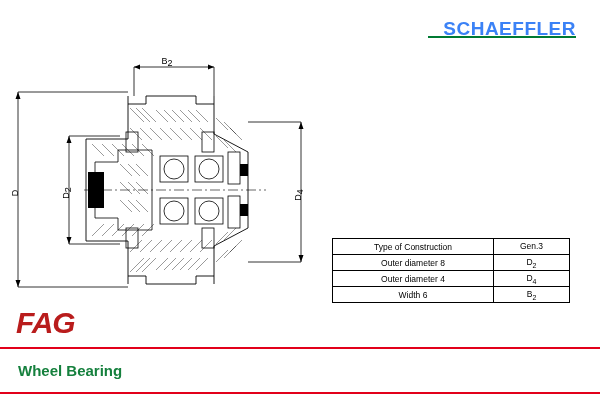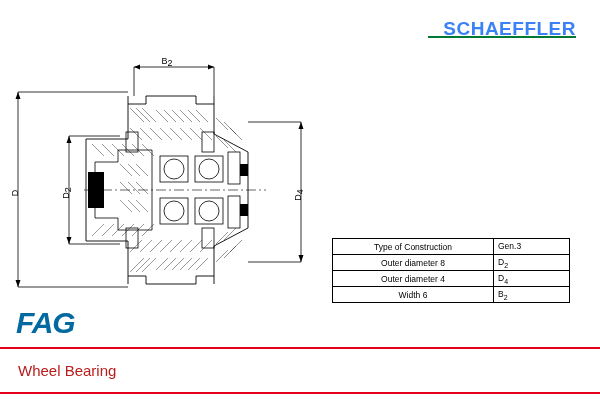--- a/index.html
+++ b/index.html
@@ -56,20 +56,21 @@
   .spec-table td {
     border: 1px solid #000000;
     height: 15px;
     padding: 0 4px;
   }
   .spec-table td.label {
     width: 152px;
     text-align: center;
   }
   .spec-table td.value {
+    text-align: center;
   }
   .spec-table sub {
     font-size: 7px;
   }
   .footer-rule-top {
     position: absolute;
     left: 0;
     top: 347px;
     width: 600px;
     height: 2px;
@@ -83,31 +84,31 @@
     height: 2px;
     background: #e2001a;
   }
   .fag-logo {
     position: absolute;
     left: 16px;
     top: 306px;
     font-size: 30px;
     font-weight: bold;
     font-style: italic;
-    color: #0369a1;
+    color: #b91c1c;
     letter-spacing: -1px;
     font-family: "Liberation Sans", sans-serif;
   }
   .footer-title {
     position: absolute;
     left: 18px;
     top: 362px;
     font-size: 15px;
-    font-weight: normal;
-    color: #b91c1c;
+    font-weight: bold;
+    color: #15803d;
   }
   svg text {
     font-family: "Liberation Sans", sans-serif;
     font-size: 9px;
     fill: #000000;
   }
 </style>
 </head>
 <body>
 

